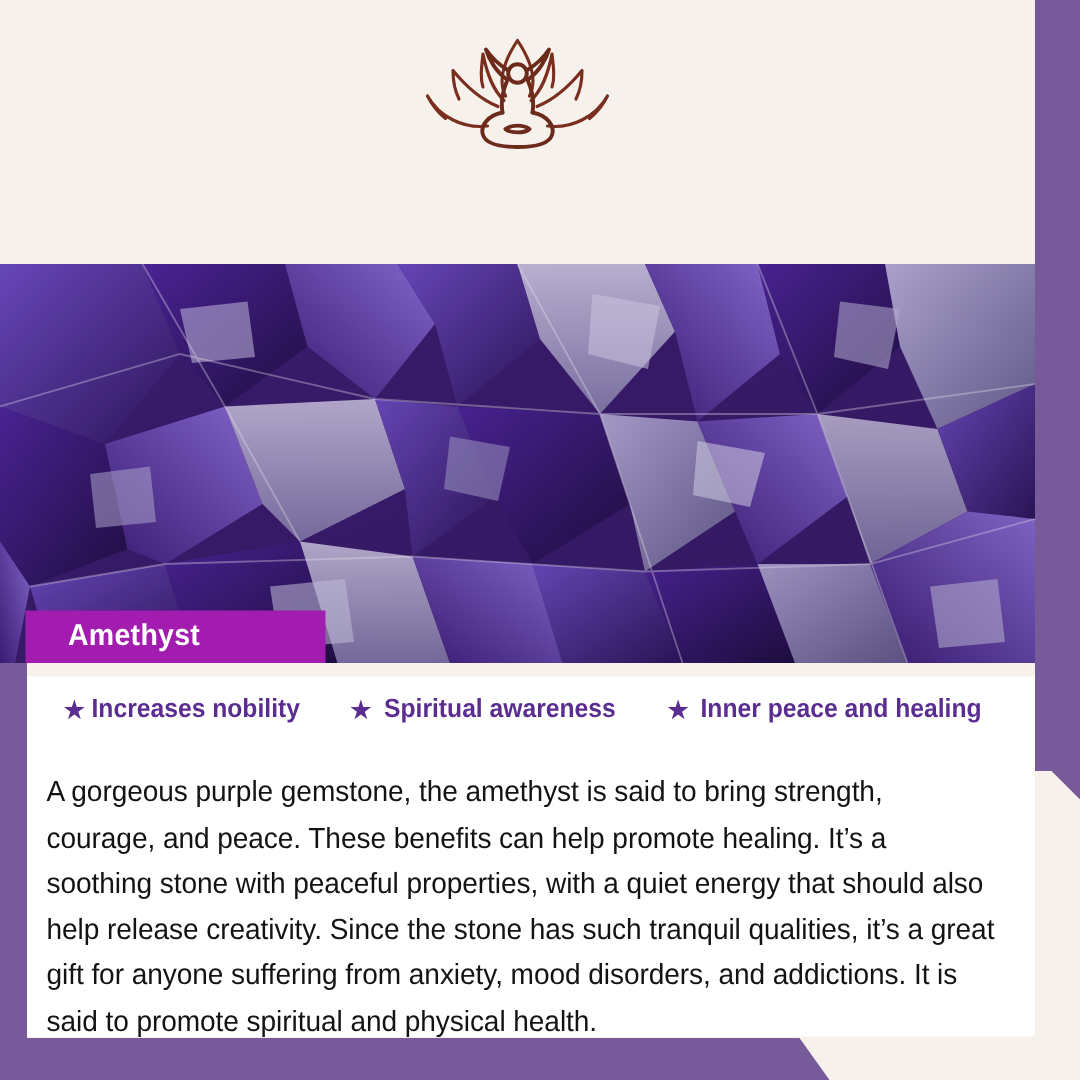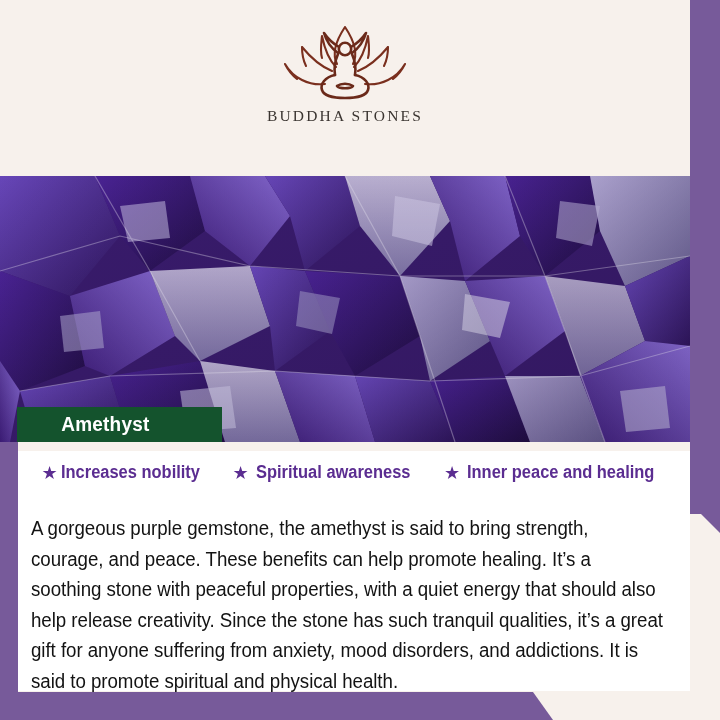--- a/index.html
+++ b/index.html
@@ -96,24 +96,24 @@
     overflow: hidden;
     background: #3a1f63;
   }
   .hero svg { display: block; width: 690px; height: 266px; }
 
   .stone-label {
     position: absolute;
     left: 17px; top: 407px;
     height: 35px;
     min-width: 200px;
-    background: #14532d;
-    display: flex;
-    align-items: center;
-    padding-left: 42px;
+    background: #a21caf;
+    display: flex;
+    align-items: center;
+    padding-left: 26px;
     padding-right: 70px;
     box-sizing: border-box;
     text-align: center;
   }
   .stone-label .label-text {
     font-family: "Liberation Sans Narrow", "Liberation Sans", sans-serif;
     font-weight: bold;
     font-size: 20px;
     color: #ffffff;
     letter-spacing: 0.2px;
@@ -216,21 +216,20 @@
             <path d="M77 31 C84 26 89 18 91 11 C87 17 81 22 76 25"></path>
 
             <path d="M63 32 C60 39 59 47 60 53 M77 32 C80 39 81 47 80 53"></path>
 
             <path d="M60 53 C50 55 45 62 47 68 C49 74 58 76 70 76 C82 76 91 74 93 68 C95 62 90 55 80 53"></path>
 
             <path d="M62 64 C66 61 74 61 78 64 C75 67 65 67 62 64"></path>
           </g>
         </svg>
       </span>
-      <div class="brand-name">BUDDHA STONES</div>
     </div>
 
   </div>
 
   <div class="hero">
     <svg viewBox="0 0 690 266" preserveAspectRatio="none">
       <defs>
         <linearGradient id="gA" x1="0" y1="0" x2="1" y2="1">
           <stop offset="0" stop-color="#6b4bbd"></stop>
             <stop offset="1" stop-color="#2c1457"></stop>

